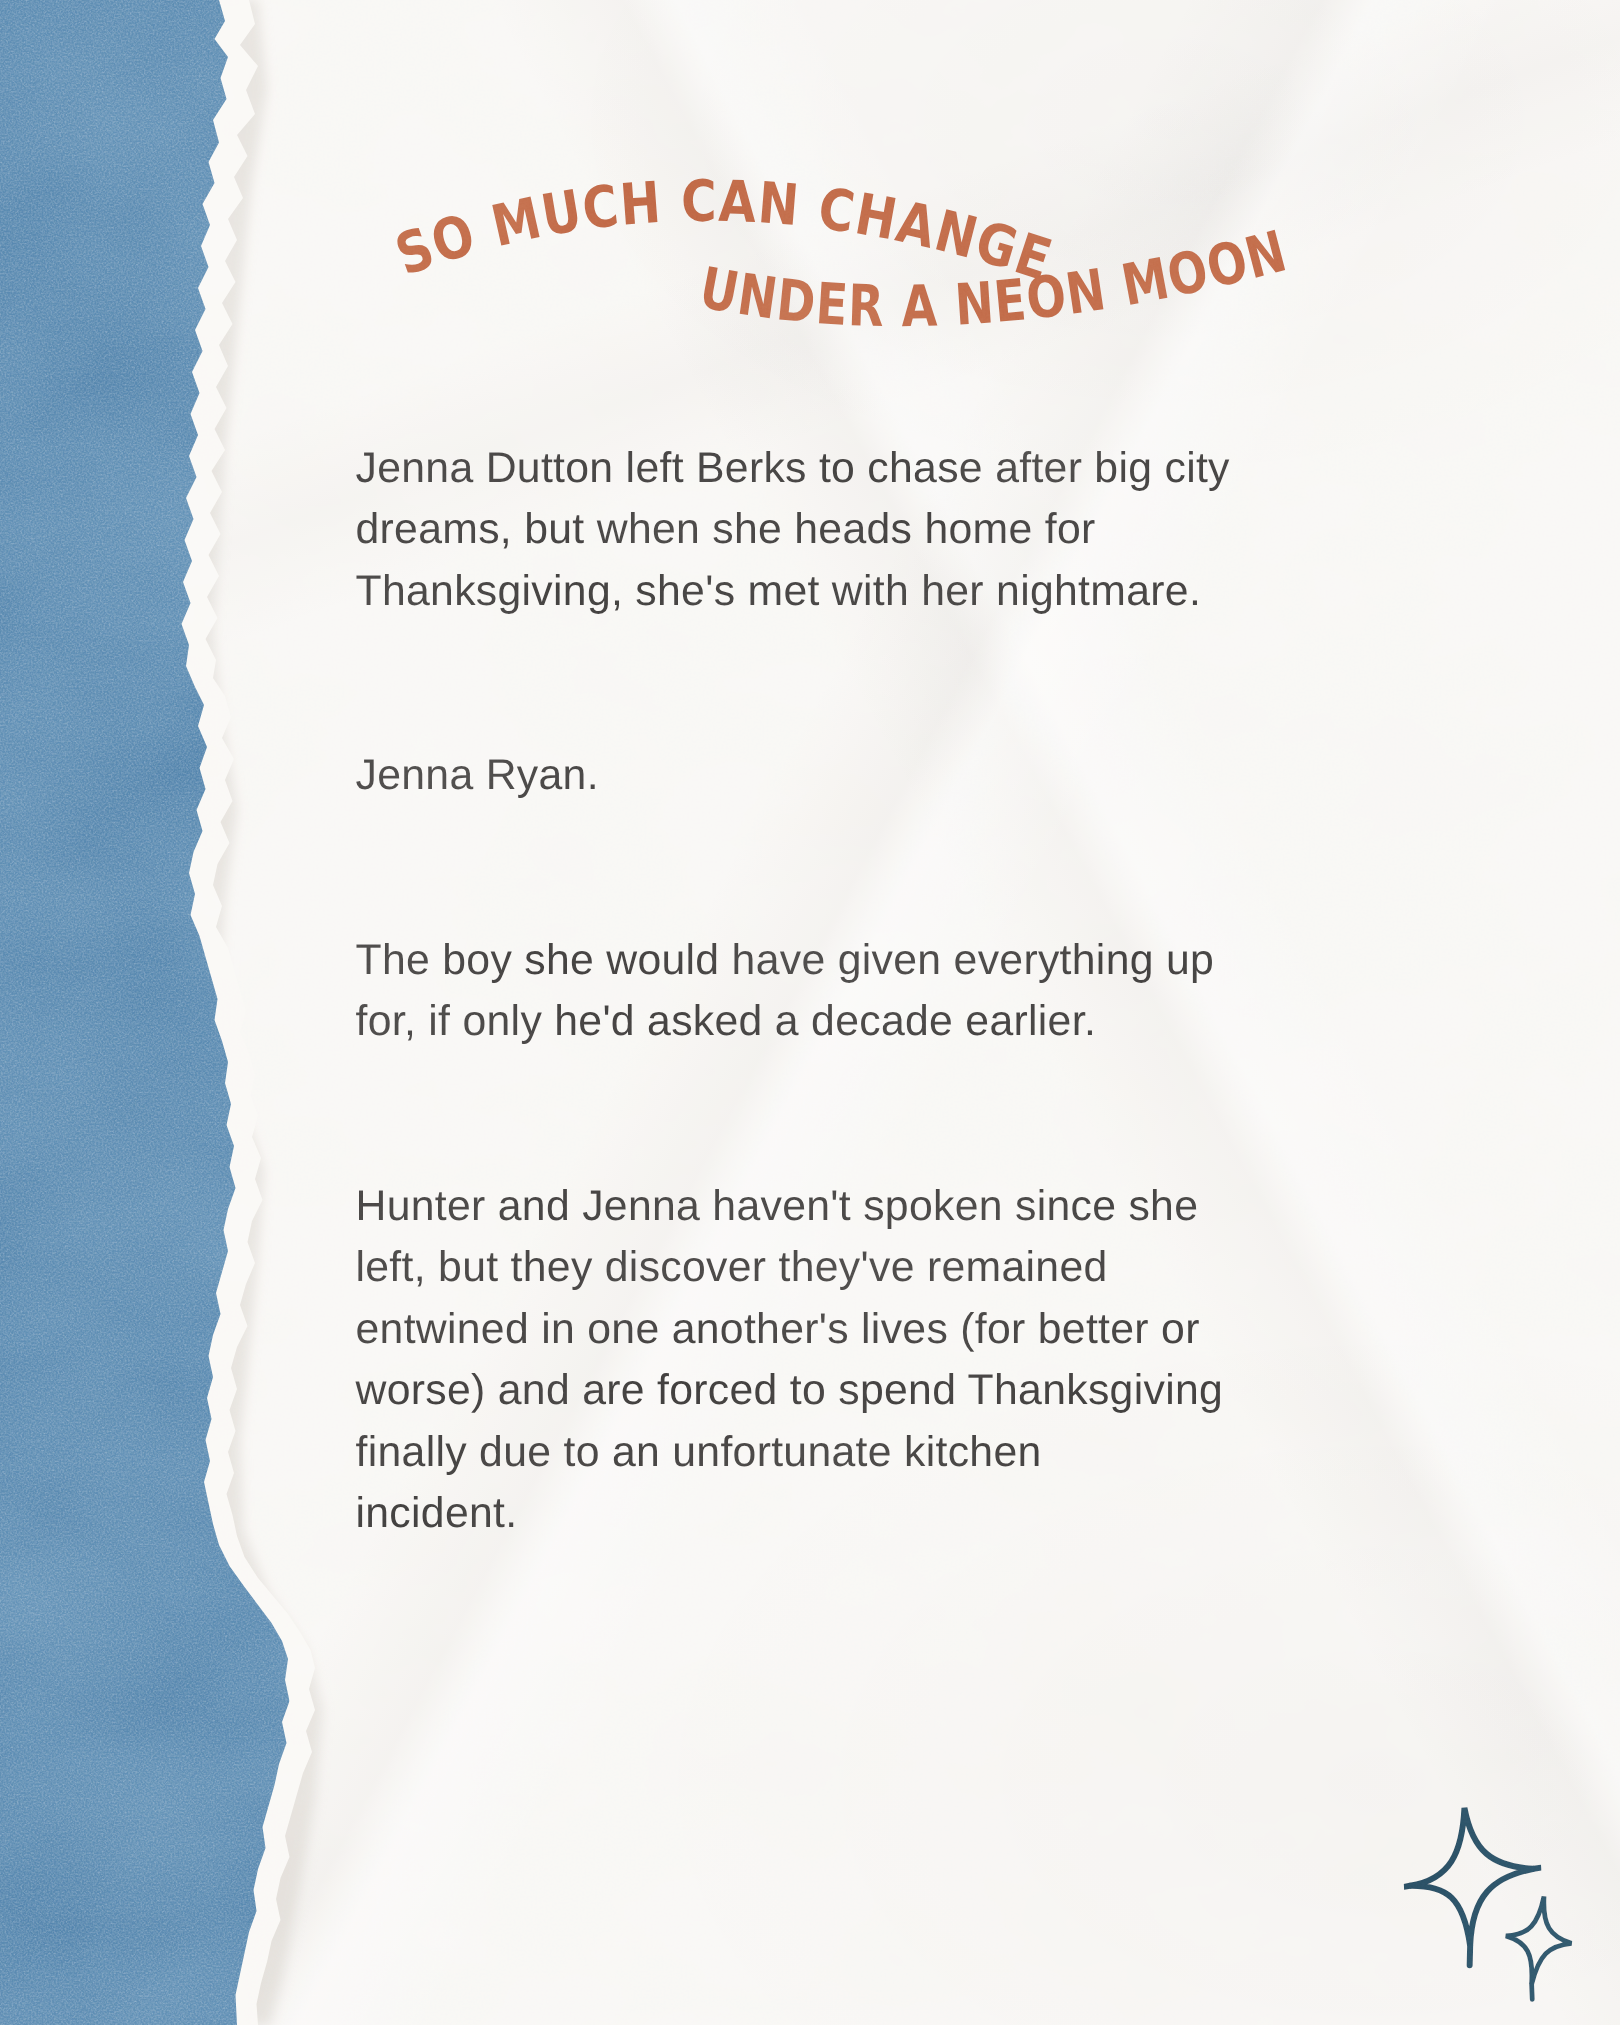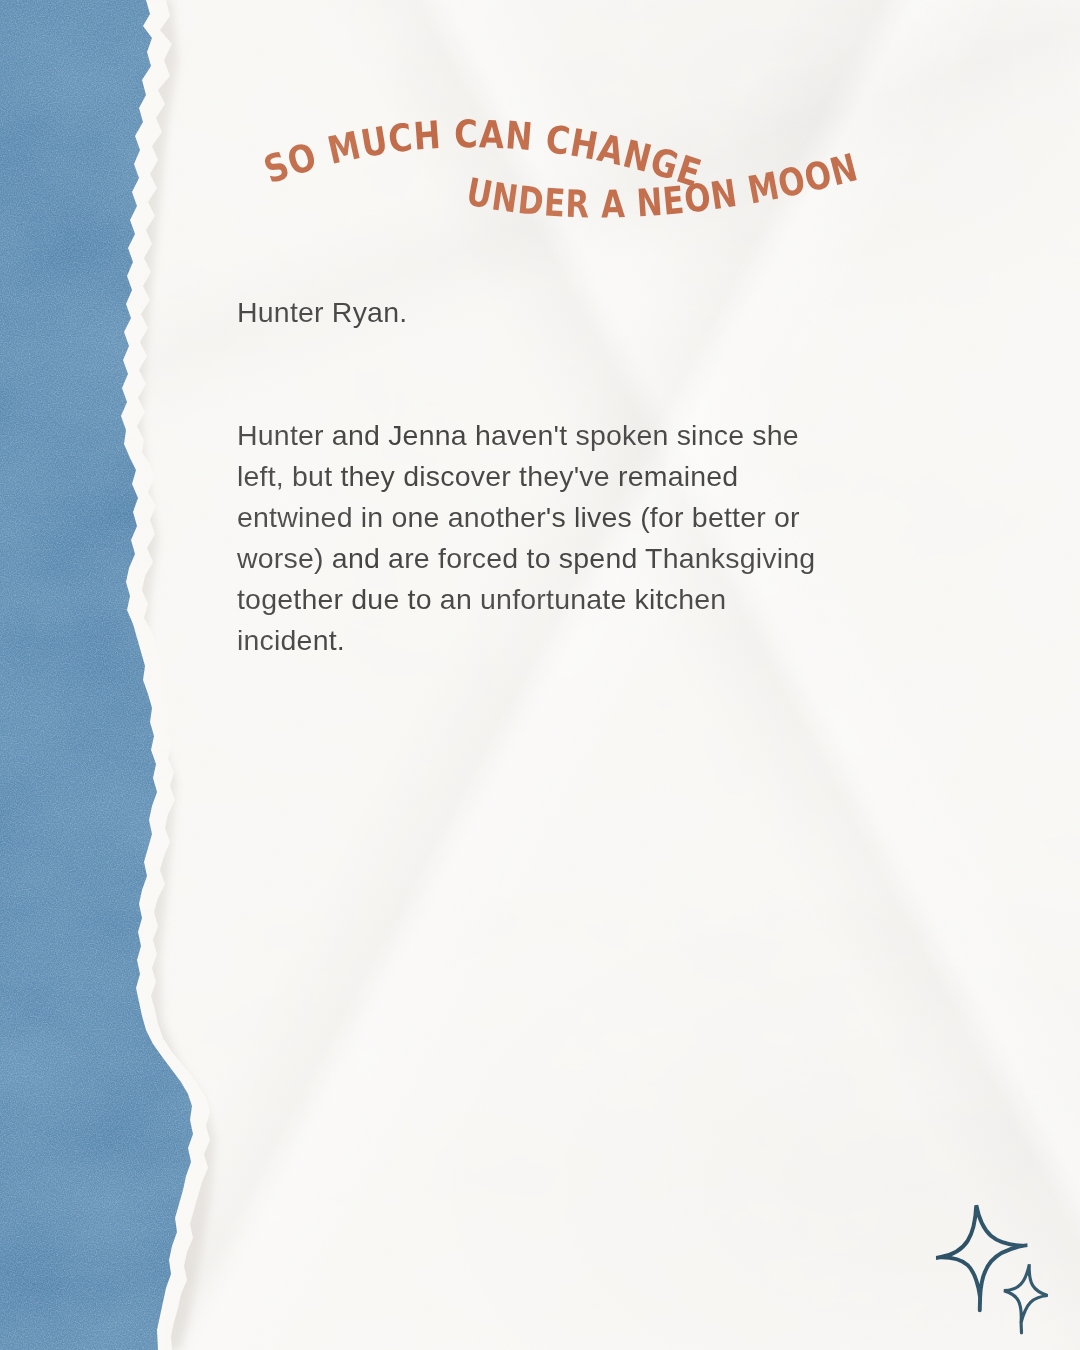--- a/index.html
+++ b/index.html
@@ -81,26 +81,31 @@
     </defs>
     <text font-size="38" fill="#b4512e" letter-spacing="1">
       <textPath href="#arc1" startOffset="0" textLength="435" lengthAdjust="spacingAndGlyphs">SO MUCH CAN CHANGE</textPath>
     </text>
     <text font-size="38" fill="#b4512e" letter-spacing="1">
       <textPath href="#arc2" startOffset="0" textLength="400" lengthAdjust="spacingAndGlyphs">UNDER A NEON MOON</textPath>
     </text>
   </svg>
 
   <div class="blurb">
-    <p>Hunter Ryan.</p>
+    <p>Jenna Dutton left Berks to chase after big city
+dreams, but when she heads home for
+Thanksgiving, she's met with her nightmare.</p>
+    <p>Jenna Ryan.</p>
+    <p>The boy she would have given everything up
+for, if only he'd asked a decade earlier.</p>
     <p>Hunter and Jenna haven't spoken since she
 left, but they discover they've remained
 entwined in one another's lives (for better or
 worse) and are forced to spend Thanksgiving
-together due to an unfortunate kitchen
+finally due to an unfortunate kitchen
 incident.</p>
   </div>
 
   <svg class="sparkle sparkle-large" width="92" height="112" viewBox="0 0 92 112">
     <g fill="none" stroke="#17384e" stroke-width="4" stroke-linecap="round">
       <path d="M43 4 C47 33 59 44 87 47 C59 51 45 63 42 96 C39 64 29 55 4 54 C31 51 40 34 43 4 Z"></path>
       <path d="M42 96 L41 109"></path>
       <path d="M87 47 L92 46.5"></path>
       <path d="M4 54 L0 54.5"></path>
     </g>

